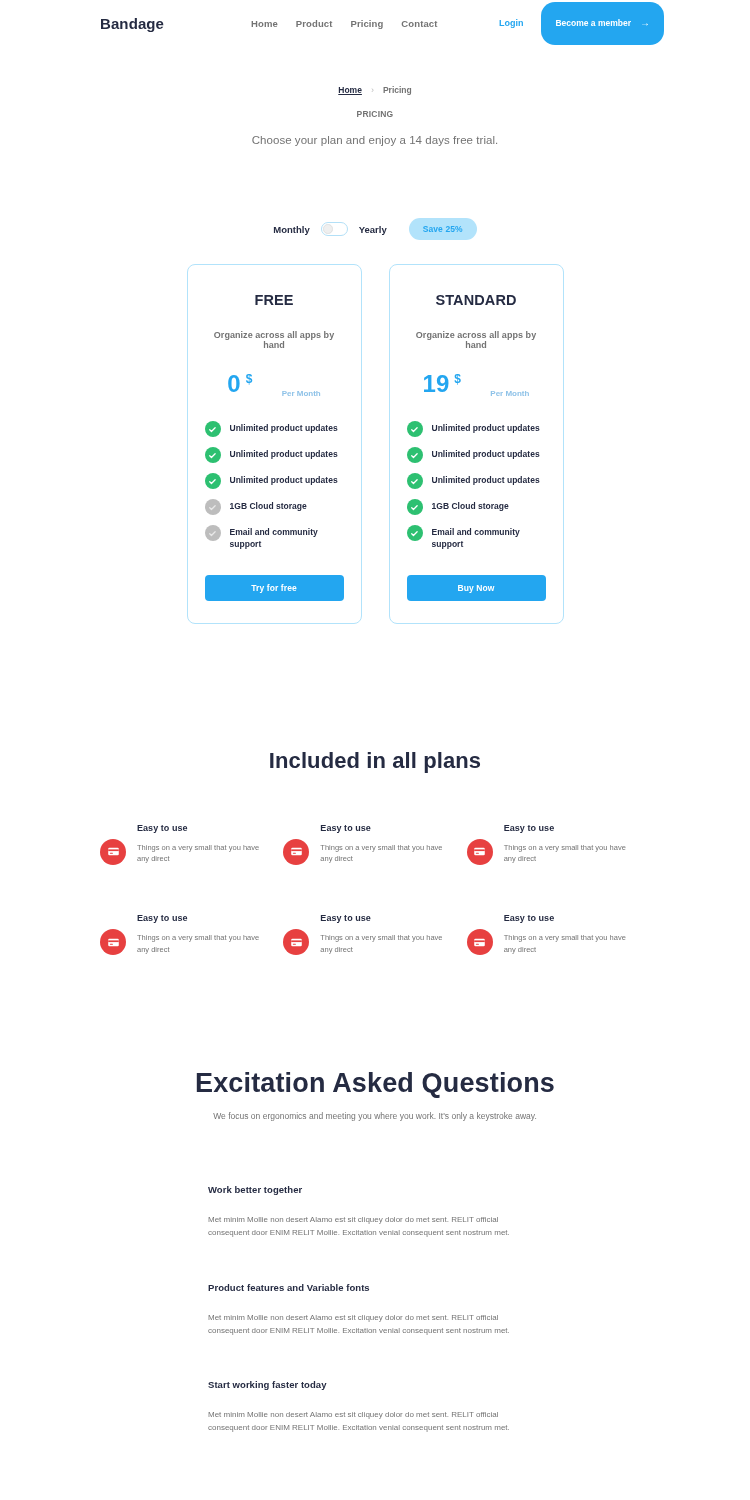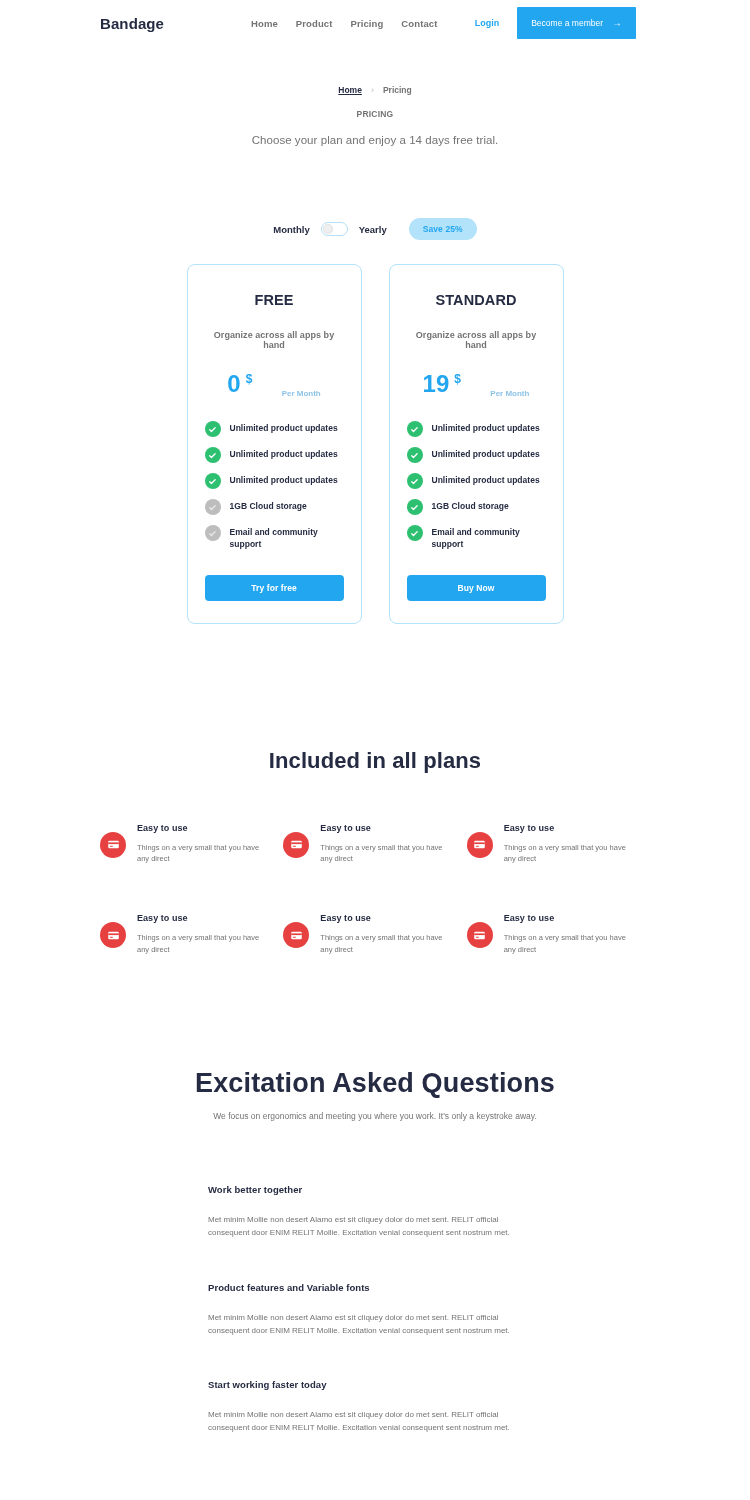--- a/index.html
+++ b/index.html
@@ -10,21 +10,21 @@
     color: #252B42;
     -webkit-font-smoothing: antialiased;
   }
   body { width: 750px; min-height: 1500px; overflow: hidden; position: relative; }
 
   
   .header {
     height: 46px;
     display: flex;
     align-items: center;
-    padding: 0 114px 0 100px;
+    padding: 0 86px 0 100px;
   }
   .brand {
     font-size: 15px;
     font-weight: bold;
     letter-spacing: 0.1px;
     color: #252B42;
   }
   .nav {
     display: flex;
     align-items: center;
@@ -47,25 +47,25 @@
   .login-link {
     font-size: 9px;
     font-weight: bold;
     color: #23A6F0;
     text-decoration: none;
   }
   .member-btn {
     background: #23A6F0;
     color: #fff;
     border: none;
-    border-radius: 1px;
-    font-size: 8.5px;
-    font-weight: normal;
+    border-radius: 14px;
+    font-size: 8.5px;
+    font-weight: bold;
     padding: 0 14px;
-    height: 32px;
+    height: 43px;
     display: flex;
     align-items: center;
     gap: 9px;
     cursor: pointer;
     font-family: "Liberation Sans", sans-serif;
   }
   .member-btn .arrow { font-size: 10px; line-height: 1; }
 
   
   .hero { text-align: center; padding-top: 39px; }
@@ -252,21 +252,21 @@
   }
   .inc-grid {
     margin-top: 49px;
     padding: 0 100px;
     display: grid;
     grid-template-columns: repeat(3, 1fr);
     row-gap: 48px;
     column-gap: 0px;
     text-align: left;
   }
-  .inc-item { display: flex; gap: 11px; align-items: center; }
+  .inc-item { display: flex; gap: 11px; align-items: flex-end; }
   .inc-icon {
     width: 26px; height: 26px;
     border-radius: 50%;
     background: #E74040;
     flex: none;
     display: flex;
     align-items: center;
     justify-content: center;
     margin-top: 2px;
   }

